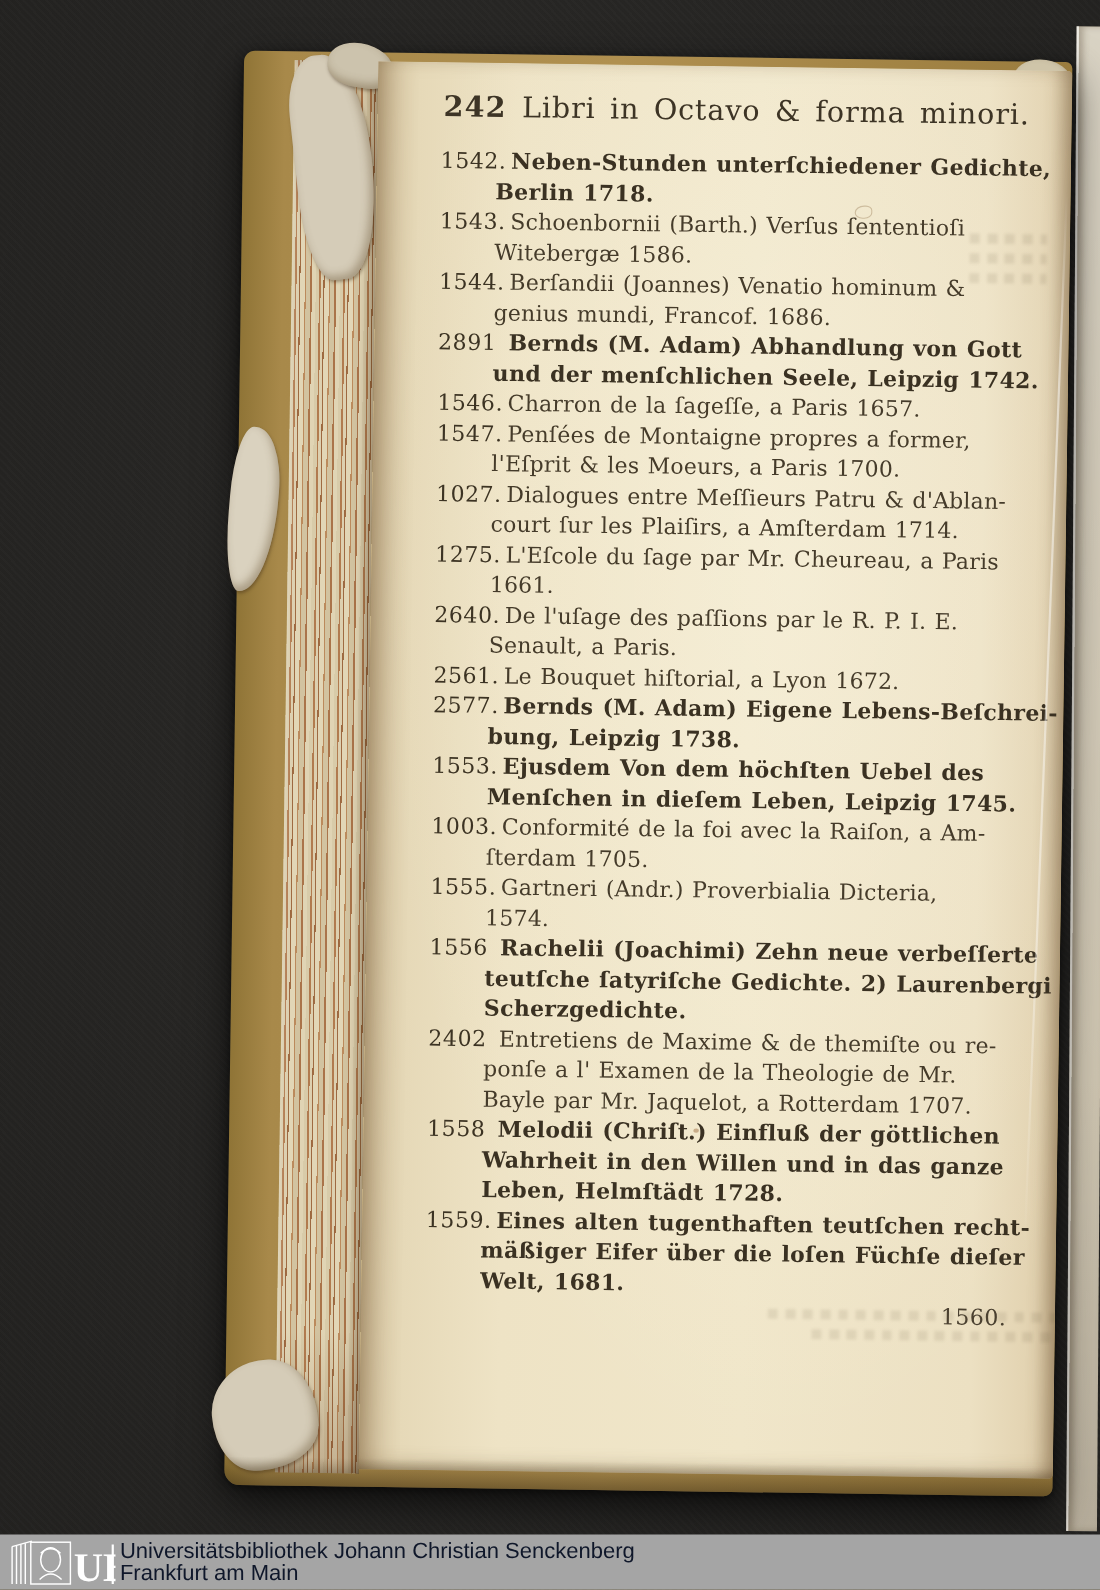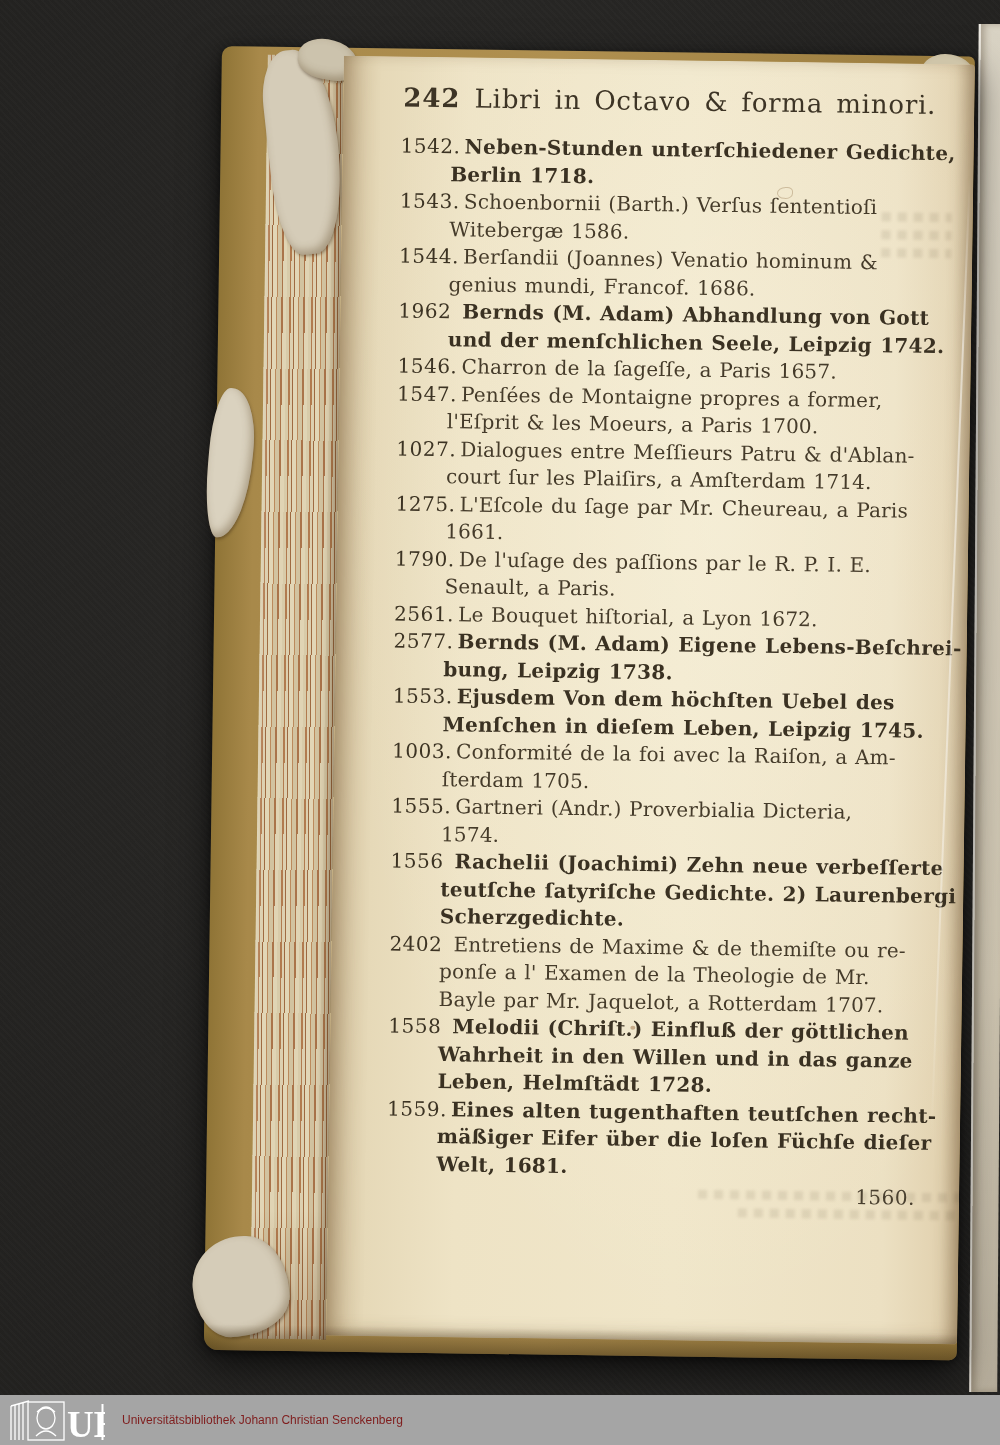--- a/index.html
+++ b/index.html
@@ -110,21 +110,21 @@
   .s2{left:435px;top:125px;width:14px;height:10px;border:1px solid rgba(140,110,70,0.35);border-radius:60% 40% 50% 50%;background:transparent;}
   .s3{left:300px;top:966px;width:5px;height:4px;background:rgba(150,100,55,0.45);}
 
   
   .footer{
     position:absolute;left:0;right:0;bottom:0;height:50px;background:#a5a5a5;
     display:flex;align-items:center;
     font-family:"Liberation Sans", sans-serif;
   }
   .footer-logo{flex:0 0 auto;margin-left:9px;}
-  .footer-text{margin-left:17px;color:#7f1d1d;font-size:12px;line-height:20px;}
+  .footer-text{margin-left:4px;color:#0f172a;font-size:20px;line-height:20px;}
   .footer-text div{white-space:nowrap;}
 </style>
 </head>
 <body>
 
 <div class="sliver"></div>
 
 <div class="book">
   <div class="stripes"></div>
 
@@ -138,26 +138,26 @@
     <div class="page-inner">
 
       <div class="page-header">
         <span class="pagenum">242</span><span>Libri in Octavo &amp; forma minori.</span>
       </div>
 
       <div class="entries">
           <div class="entry fraktur"><span class="num">1542.</span><span class="txt">Neben-Stunden unterſchiedener Gedichte,</span><br><span class="txt">Berlin 1718.</span></div>
           <div class="entry antiqua"><span class="num">1543.</span><span class="txt">Schoenbornii (Barth.) Verſus ſententioſi</span><br><span class="txt">Witebergæ 1586.</span></div>
           <div class="entry antiqua"><span class="num">1544.</span><span class="txt">Berſandii (Joannes) Venatio hominum &amp;</span><br><span class="txt">genius mundi, Francof. 1686.</span></div>
-          <div class="entry fraktur"><span class="num">1962</span><span class="txt">Bernds (M. Adam) Abhandlung von Gott</span><br><span class="txt">und der menſchlichen Seele, Leipzig 1742.</span></div>
+          <div class="entry fraktur"><span class="num">2891</span><span class="txt">Bernds (M. Adam) Abhandlung von Gott</span><br><span class="txt">und der menſchlichen Seele, Leipzig 1742.</span></div>
           <div class="entry antiqua"><span class="num">1546.</span><span class="txt">Charron de la ſageſſe, a Paris 1657.</span></div>
           <div class="entry antiqua"><span class="num">1547.</span><span class="txt">Penſées de Montaigne propres a former,</span><br><span class="txt">l'Eſprit &amp; les Moeurs, a Paris 1700.</span></div>
           <div class="entry antiqua"><span class="num">1027.</span><span class="txt">Dialogues entre Meſſieurs Patru &amp; d'Ablan-</span><br><span class="txt">court ſur les Plaiſirs, a Amſterdam 1714.</span></div>
           <div class="entry antiqua"><span class="num">1275.</span><span class="txt">L'Eſcole du ſage par Mr. Cheureau, a Paris</span><br><span class="txt">1661.</span></div>
-          <div class="entry antiqua"><span class="num">1790.</span><span class="txt">De l'uſage des paſſions par le R. P. I. E.</span><br><span class="txt">Senault, a Paris.</span></div>
+          <div class="entry antiqua"><span class="num">2640.</span><span class="txt">De l'uſage des paſſions par le R. P. I. E.</span><br><span class="txt">Senault, a Paris.</span></div>
           <div class="entry antiqua"><span class="num">2561.</span><span class="txt">Le Bouquet hiſtorial, a Lyon 1672.</span></div>
           <div class="entry fraktur"><span class="num">2577.</span><span class="txt">Bernds (M. Adam) Eigene Lebens-Beſchrei-</span><br><span class="txt">bung, Leipzig 1738.</span></div>
           <div class="entry fraktur"><span class="num">1553.</span><span class="txt">Ejusdem Von dem höchſten Uebel des</span><br><span class="txt">Menſchen in dieſem Leben, Leipzig 1745.</span></div>
           <div class="entry antiqua"><span class="num">1003.</span><span class="txt">Conformité de la foi avec la Raiſon, a Am-</span><br><span class="txt">ſterdam 1705.</span></div>
           <div class="entry antiqua"><span class="num">1555.</span><span class="txt">Gartneri (Andr.) Proverbialia Dicteria,</span><br><span class="txt">1574.</span></div>
           <div class="entry fraktur"><span class="num">1556</span><span class="txt">Rachelii (Joachimi) Zehn neue verbeſſerte</span><br><span class="txt">teutſche ſatyriſche Gedichte. 2) Laurenbergi</span><br><span class="txt">Scherzgedichte.</span></div>
           <div class="entry antiqua"><span class="num">2402</span><span class="txt">Entretiens de Maxime &amp; de themiſte ou re-</span><br><span class="txt">ponſe a l' Examen de la Theologie de Mr.</span><br><span class="txt">Bayle par Mr. Jaquelot, a Rotterdam 1707.</span></div>
           <div class="entry fraktur"><span class="num">1558</span><span class="txt">Melodii (Chriſt.) Einfluß der göttlichen</span><br><span class="txt">Wahrheit in den Willen und in das ganze</span><br><span class="txt">Leben, Helmſtädt 1728.</span></div>
           <div class="entry fraktur"><span class="num">1559.</span><span class="txt">Eines alten tugenthaften teutſchen recht-</span><br><span class="txt">mäßiger Eifer über die loſen Füchſe dieſer</span><br><span class="txt">Welt, 1681.</span></div>
         </div>
@@ -194,14 +194,15 @@
       <rect x="19" y="4" width="36" height="38"></rect>
       <ellipse cx="37" cy="20" rx="9" ry="11"></ellipse>
       <path d="M28 14 Q37 6 46 14"></path>
       <path d="M27 38 Q37 28 47 38"></path>
     </g>
     <text x="58" y="39" fill="#ffffff" font-family="Liberation Serif, serif" font-size="37" font-weight="bold">UB</text>
     <path d="M93.5 6 V42" stroke="#ffffff" stroke-width="2" fill="none"></path>
   </svg>
   <div class="footer-text">
     <div>Universitätsbibliothek Johann Christian Senckenberg</div>
+    <div>Frankfurt am Main</div>
   </div>
 </div>
 
 </body></html>

